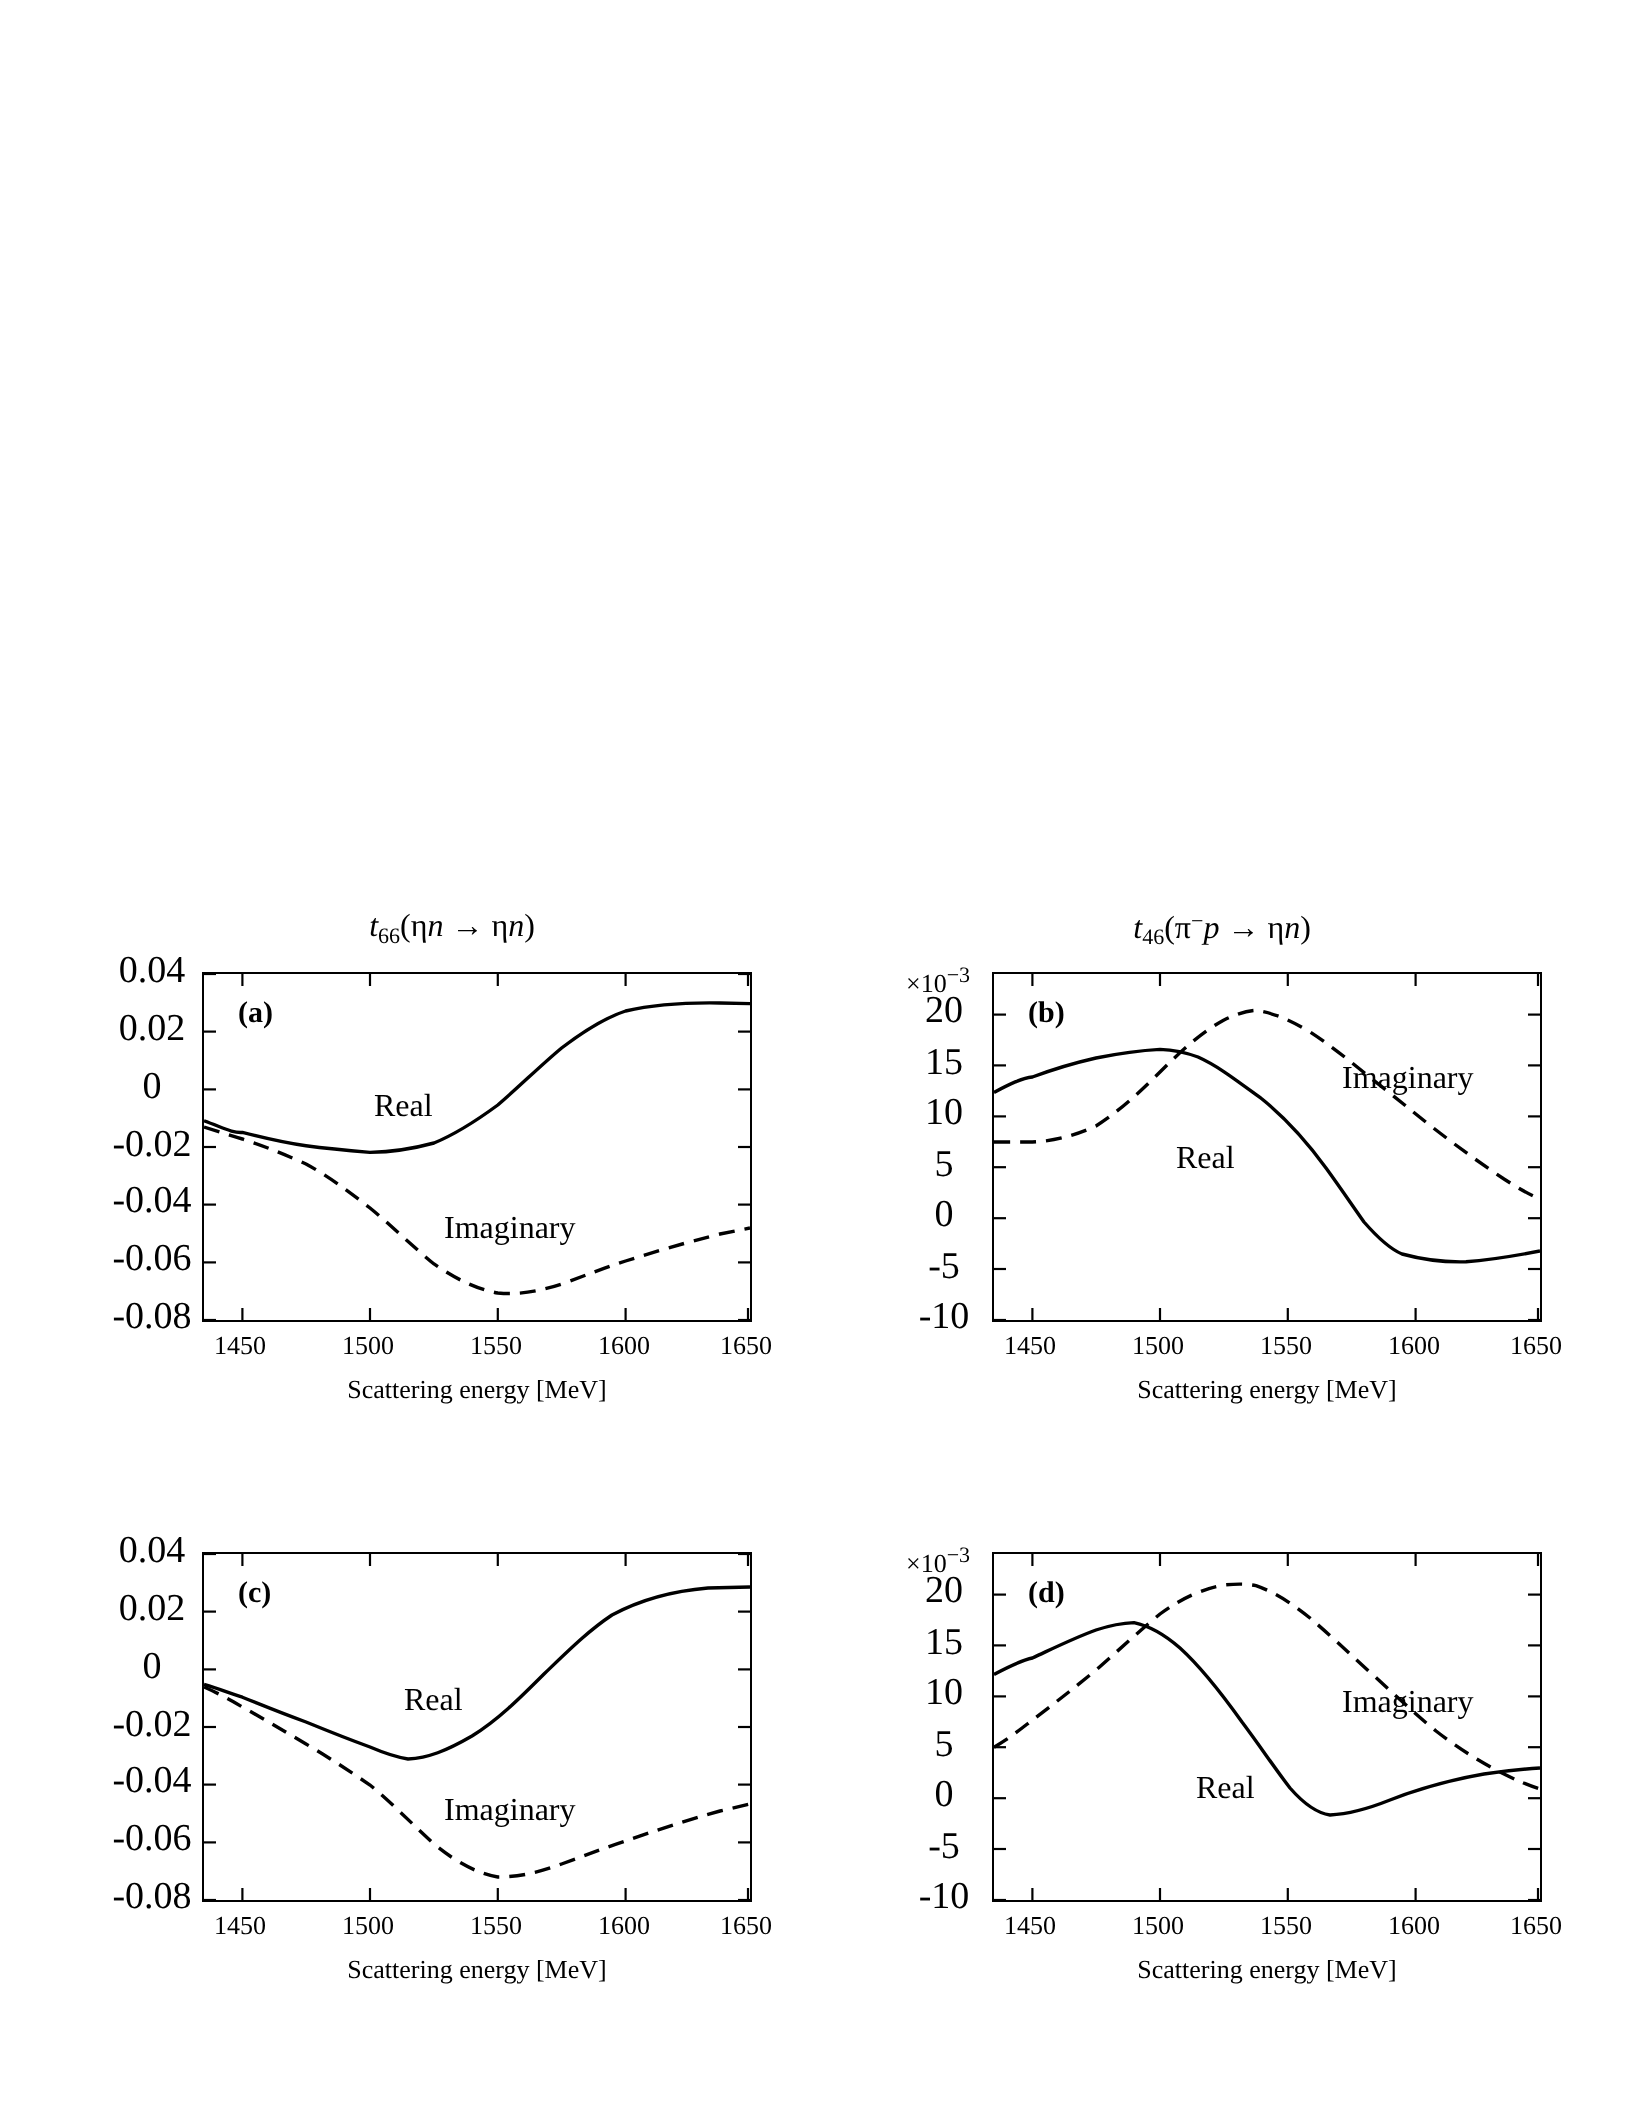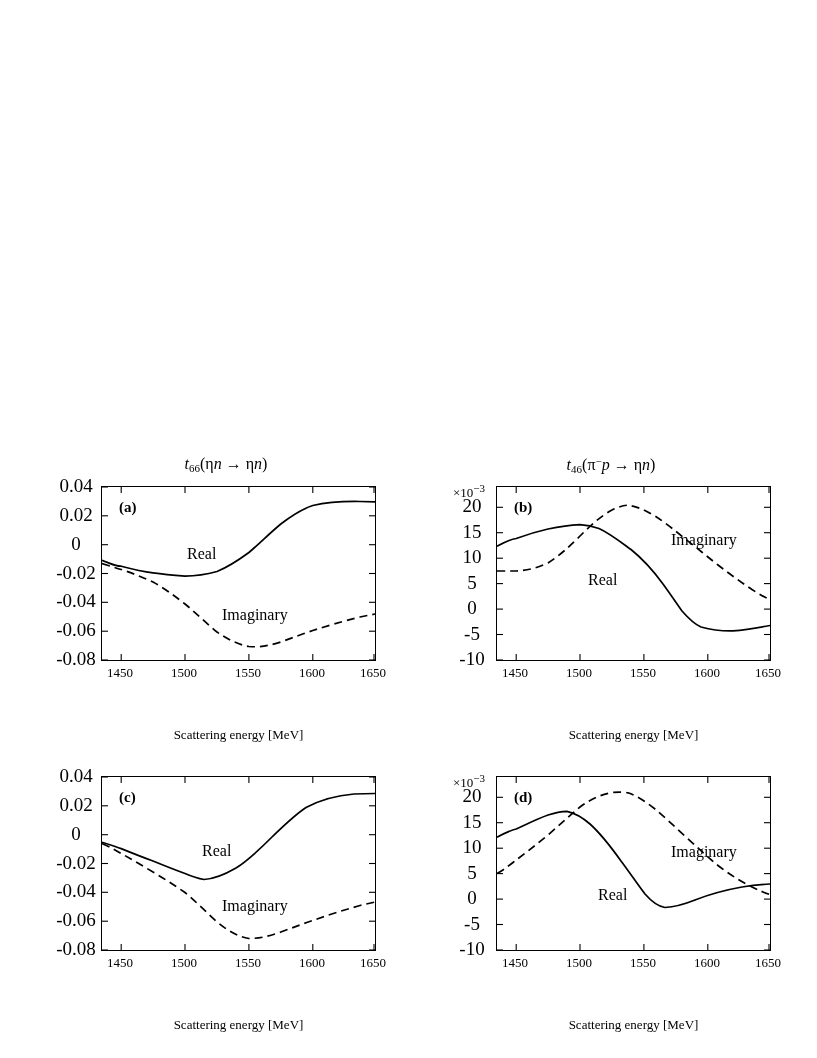--- a/index.html
+++ b/index.html
@@ -44,21 +44,20 @@
     position: absolute;
     border: 1.1px solid #000;
     background: #fff;
     box-sizing: border-box;
   }
   .axis-label {
     position: absolute;
     text-align: center;
     font-size: 13px;
     white-space: nowrap;
-    margin-top: 40px;
   }
   .tick-x {
     position: absolute;
     font-size: 13px;
     text-align: center;
     white-space: nowrap;
     transform: translateX(-50%);
   }
   .tick-y {
     position: absolute;

